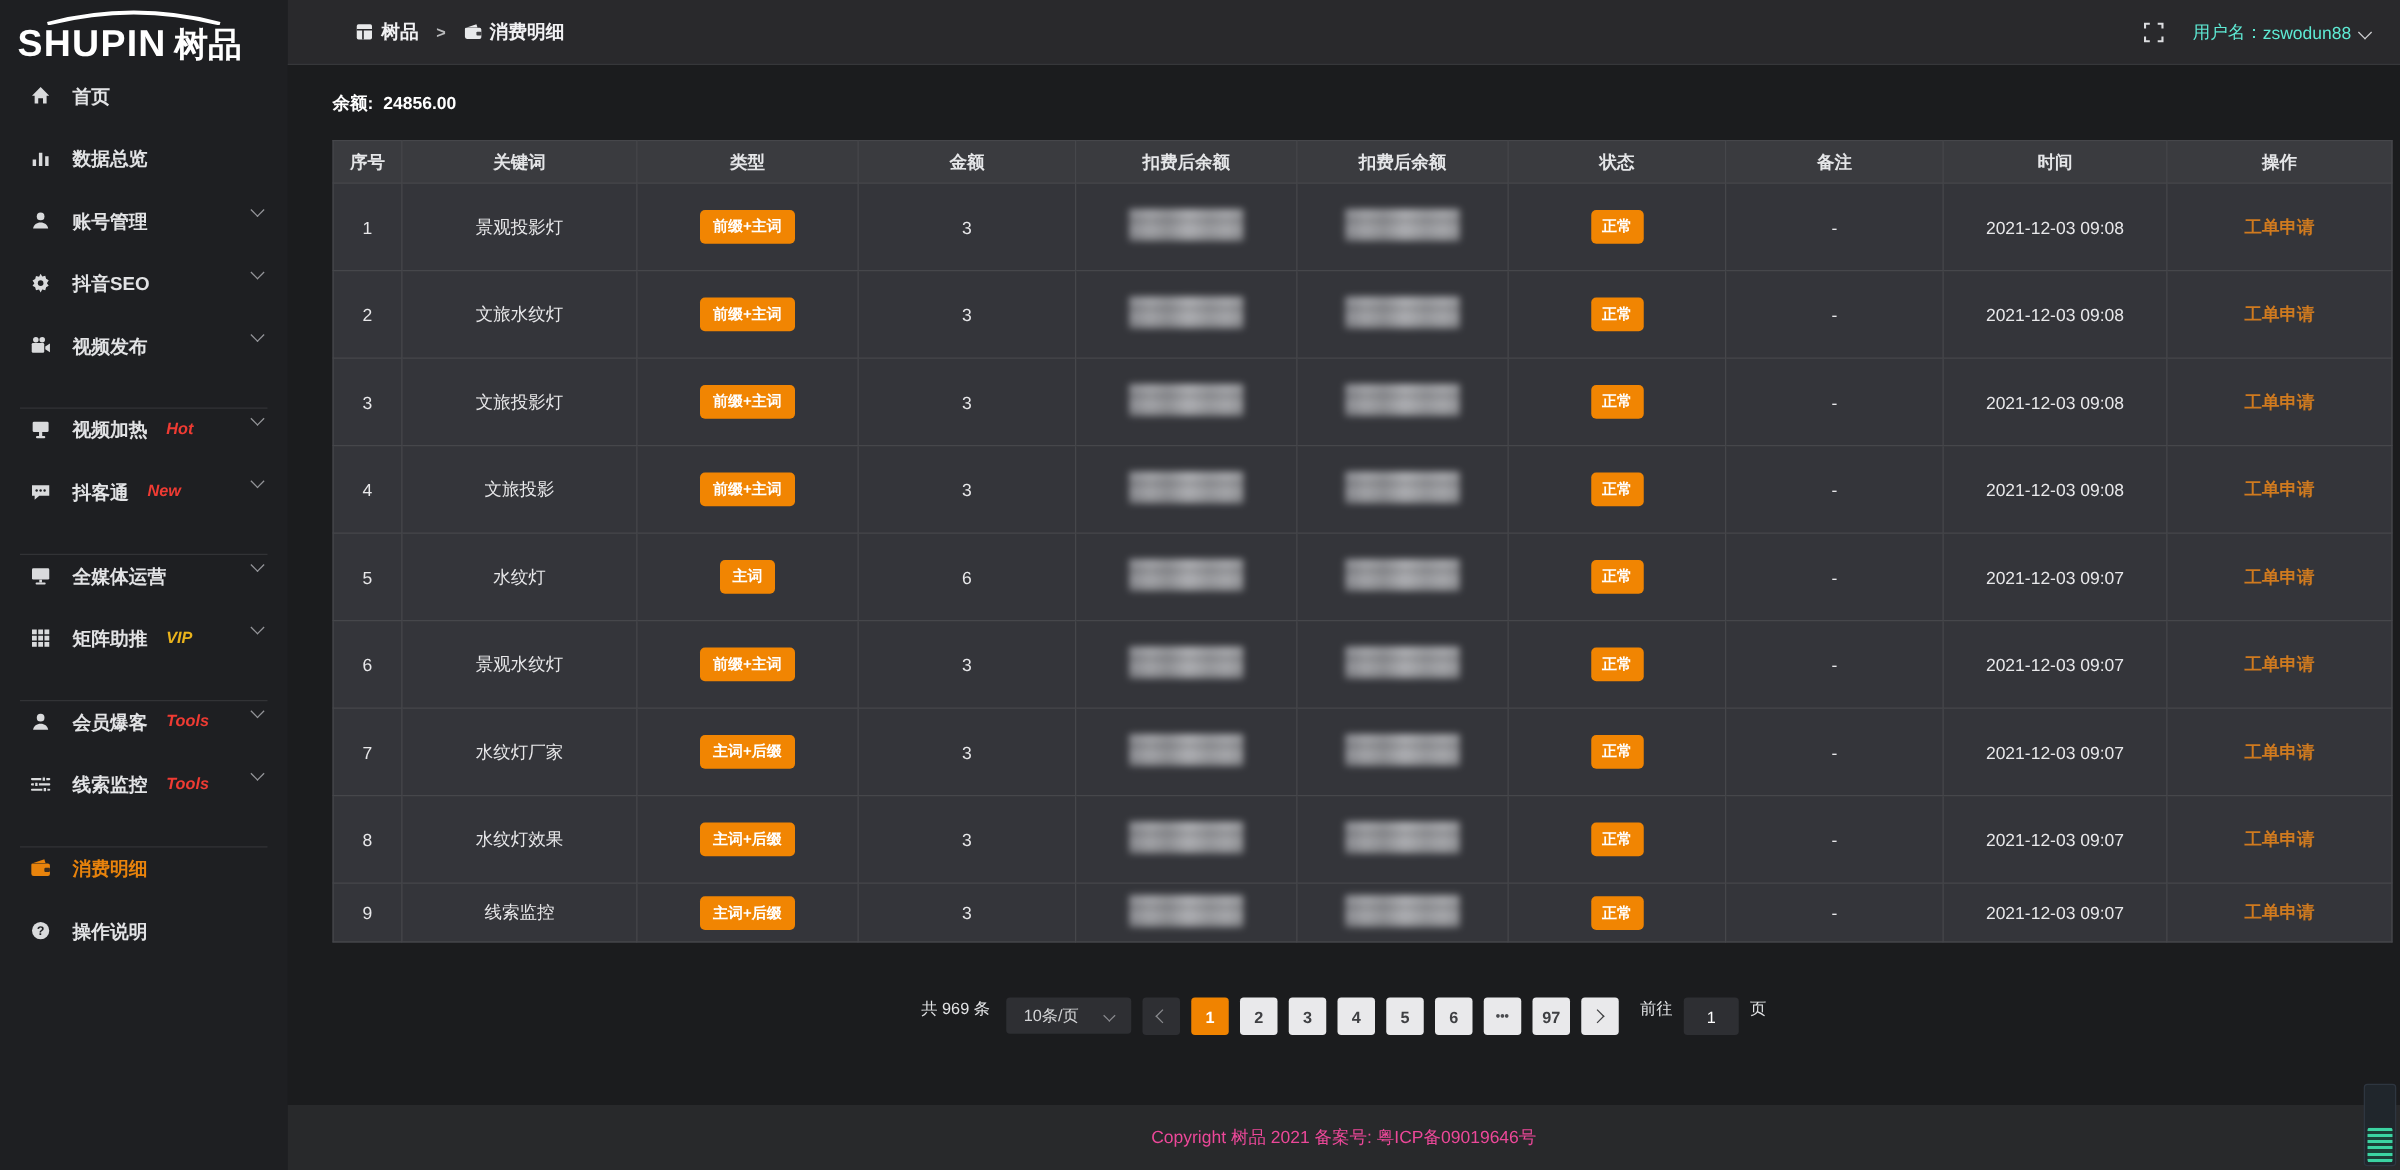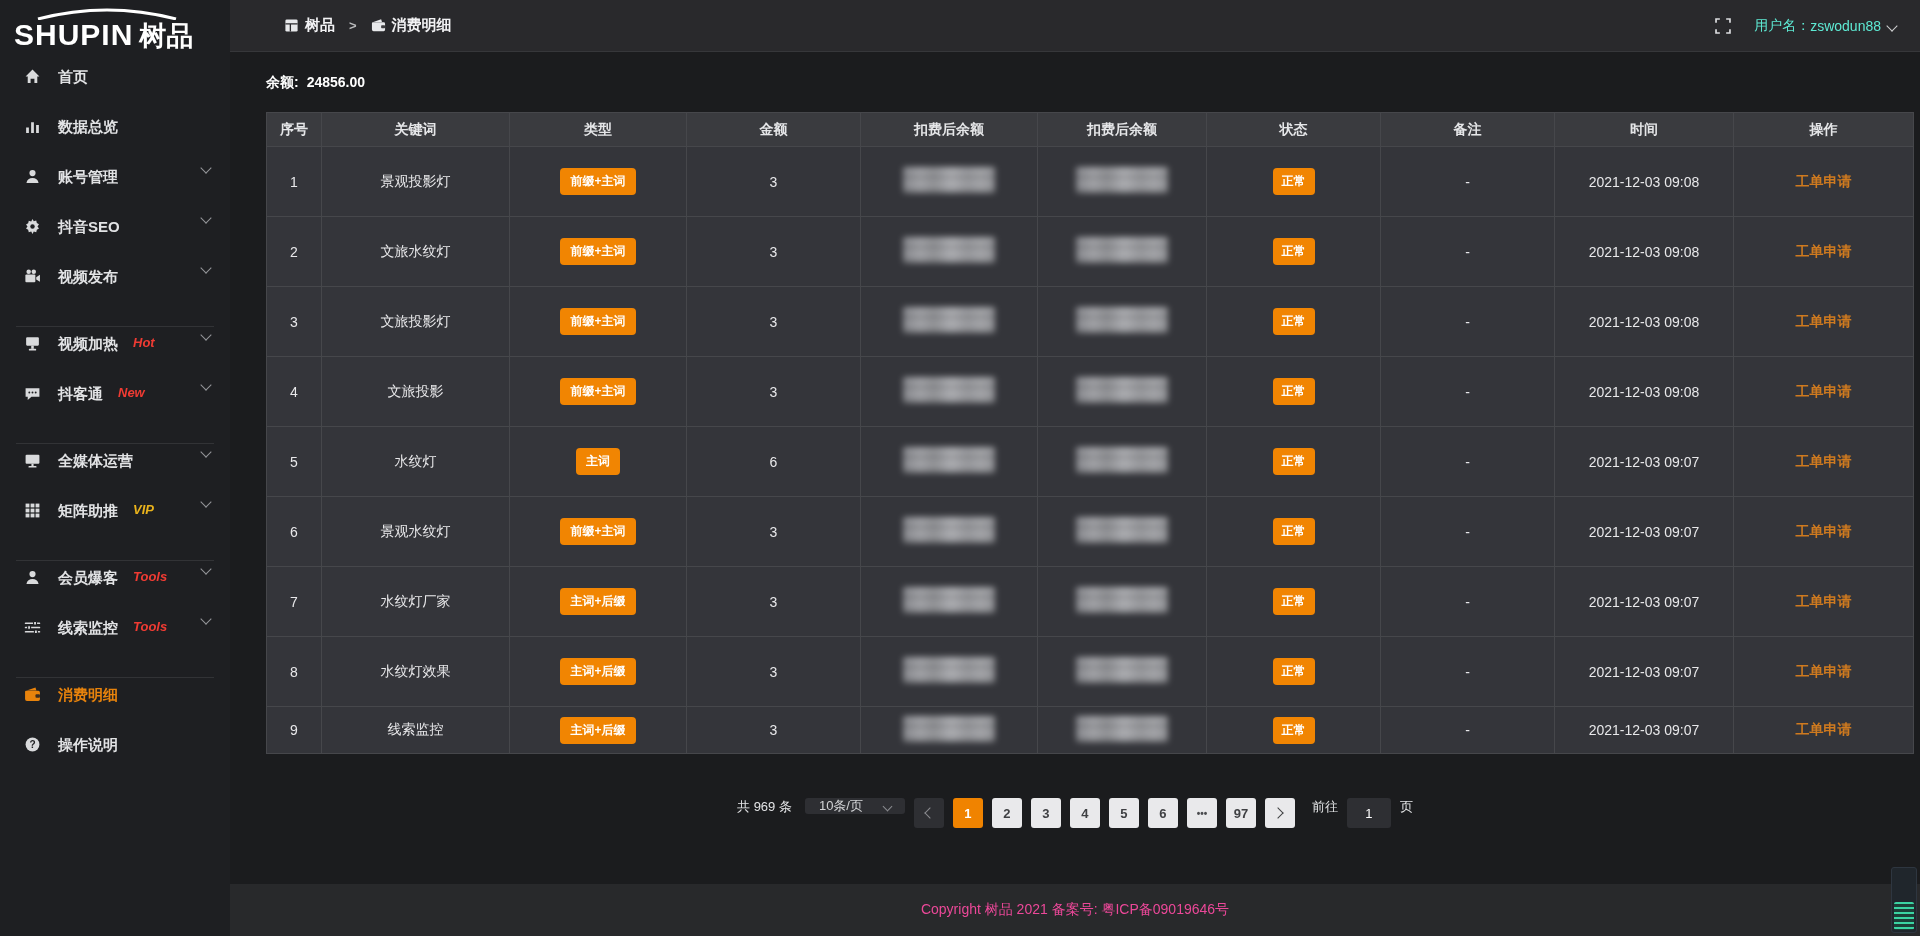--- a/index.html
+++ b/index.html
@@ -58,21 +58,21 @@
   .status-badge{display:inline-block;background:#f18502;color:#fff;font-size:12px;font-weight:600;padding:5px 9px;border-radius:4px;}
   .action-link{color:#cf7a1f;font-weight:700;font-size:14px;cursor:pointer;}
   .blur-block{display:inline-block;width:92px;height:26px;border-radius:2px;opacity:.85;filter:blur(3px);
     background:
       repeating-linear-gradient(0deg, rgba(0,0,0,.10) 0 6px, rgba(255,255,255,.05) 6px 13px),
       linear-gradient(90deg,#93949a 0%,#b4b5b9 18%,#9fa0a4 34%,#c2c3c7 52%,#a8a9ad 70%,#b8b9bd 86%,#9b9ca0 100%);}
 
   
   .pagination{display:flex;align-items:flex-start;justify-content:center;gap:9px;margin-top:44px;color:#e3e4e6;font-size:13px;}
   .pg-total{margin-right:4px;}
-  .pg-size{width:100px;height:16px;background:#2e2f33;border-radius:3px;display:flex;align-items:center;justify-content:center;gap:21px;color:#d3d4d6;cursor:pointer;}
+  .pg-size{width:100px;height:29px;background:#2e2f33;border-radius:3px;display:flex;align-items:center;justify-content:center;gap:21px;color:#d3d4d6;cursor:pointer;}
   .pg-size .chev{margin:0;border-color:#8a8b8f;width:6px;height:6px;}
   .pg-btn{min-width:30px;height:30px;border-radius:3px;display:flex;align-items:center;justify-content:center;font-weight:600;cursor:pointer;box-sizing:border-box;}
   .pg-btn.dark{background:#2e2f33;width:28px;color:#8a8b8f;}
   .pg-btn.light{background:#e9e9eb;color:#3f4043;}
   .pg-btn.active{background:#f08300;color:#ffffff;}
   .pg-btn.ellipsis{font-size:10px;letter-spacing:0;color:#4a4b4f;font-weight:700;}
   .pchev{width:7px;height:7px;border-right:1.7px solid;border-bottom:1.7px solid;display:inline-block;}
   .pchev.left{transform:rotate(135deg);margin-left:3px;}
   .pchev.right{transform:rotate(-45deg);margin-right:3px;}
   .pg-goto-label{margin-left:8px;}

